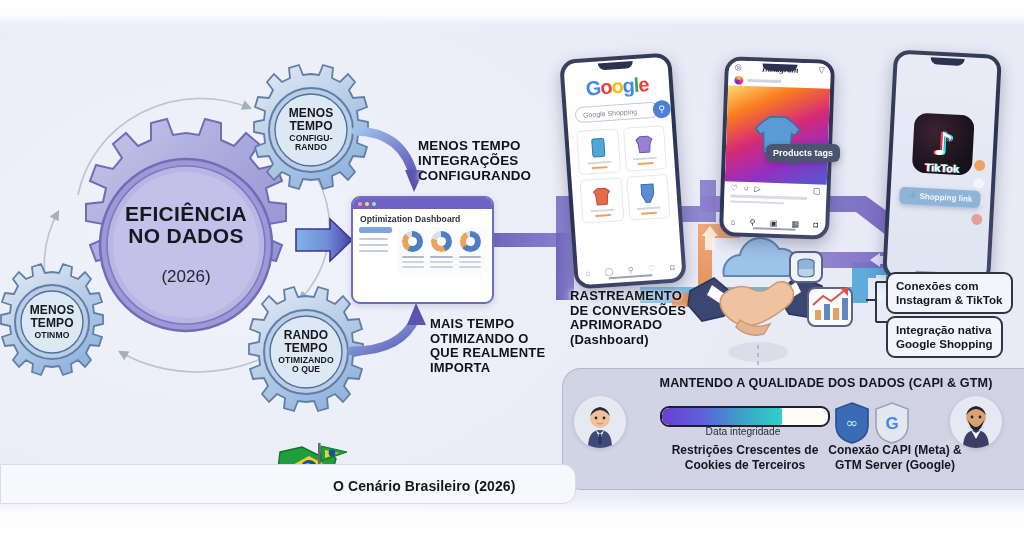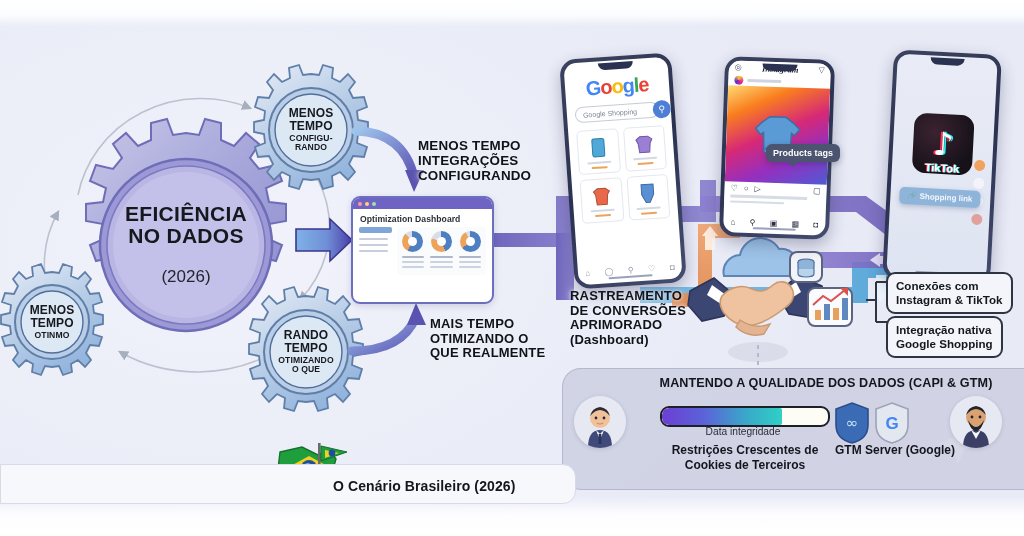--- a/index.html
+++ b/index.html
@@ -347,20 +347,21 @@
   <div class="cap s15" style="left:418px;top:138px;width:170px;text-align:left">
     <div>MENOS TEMPO</div>
     <div>INTEGRAÇÕES</div>
     <div>CONFIGURANDO</div>
   </div>
 
   <div class="cap s14" style="left:430px;top:317px;width:160px;text-align:left">
     <div>MAIS TEMPO</div>
     <div>OTIMIZANDO O</div>
     <div>QUE REALMENTE</div>
+    <div>IMPORTA</div>
   </div>
 
   <div class="cap s14" style="left:570px;top:289px;width:180px;text-align:left">
     <div>RASTREAMENTO</div>
     <div>DE CONVERSÕES</div>
     <div>APRIMORADO</div>
     <div style="font-weight:bold">(Dashboard)</div>
   </div>
 
   <div class="dash">
@@ -553,20 +554,21 @@
     <svg class="shield" style="left:272px;top:34px" viewBox="0 0 36 42">
       <path d="M18,1 L34,7 v16 c0,11 -8,16 -16,18 C10,39 2,34 2,23 V7 Z" fill="#3b6bb5" stroke="#2a4f8c" stroke-width="1.6"></path>
       <text x="18" y="26" font-size="15" fill="#bfe6f5" text-anchor="middle" font-family="DejaVu Sans, sans-serif">∞</text>
     </svg>
     <svg class="shield" style="left:312px;top:34px" viewBox="0 0 36 42">
       <path d="M18,1 L34,7 v16 c0,11 -8,16 -16,18 C10,39 2,34 2,23 V7 Z" fill="#e3e7f0" stroke="#9aa3b8" stroke-width="1.6"></path>
       <text x="18" y="27" font-size="17" font-weight="bold" fill="#4285F4" text-anchor="middle" font-family="Liberation Sans, sans-serif">G</text>
     </svg>
 
     <div class="cblk" style="left:238px;top:75px;width:190px">
+      <div>Conexão CAPI (Meta) &amp;</div>
       <div>GTM Server (Google)</div>
     </div>
 
     <div class="avatarc" style="left:388px;top:28px">
       <svg width="52" height="52" viewBox="0 0 52 52">
         <circle cx="26" cy="26" r="26" fill="#e6e9f2"></circle>
         <path d="M13,52 Q13,34 26,34 Q39,34 39,52 Z" fill="#3b3f66"></path>
         <path d="M21,34 L26,43 L31,34 L26,37 Z" fill="#f5f6fa"></path>
         <circle cx="26" cy="21" r="10" fill="#d9a273"></circle>
         <path d="M16,19 Q26,7 36,19 Q34,11 26,10 Q18,11 16,19 Z" fill="#24222a"></path>

